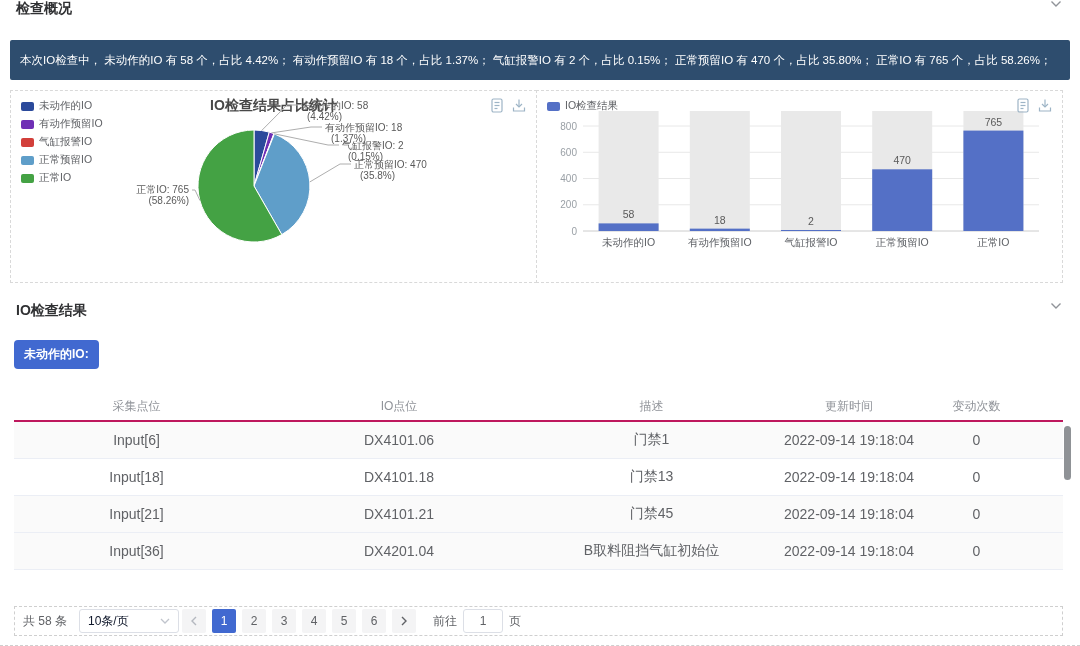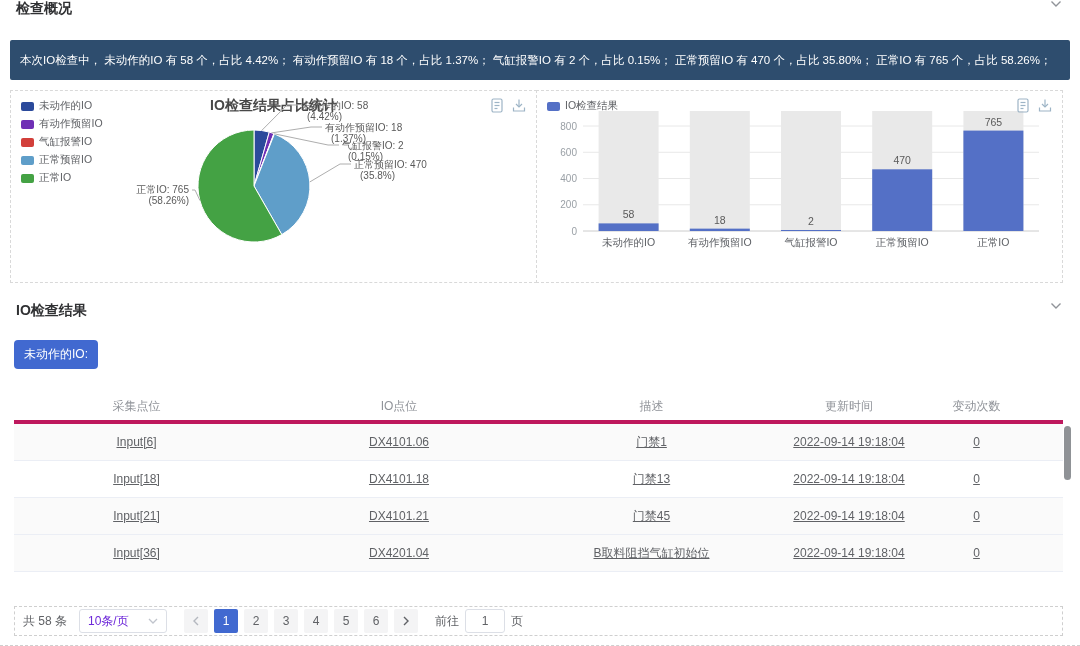--- a/index.html
+++ b/index.html
@@ -14,30 +14,30 @@
   .chart-title{position:absolute;top:6px;left:0;width:100%;text-align:center;font-size:14px;font-weight:700;color:#484848;}
   .legend{position:absolute;top:8px;left:10px;z-index:2;}
   .legend-vertical{display:flex;flex-direction:column;gap:4px;}
   .legend-horizontal{display:flex;align-items:center;gap:5px;}
   .legend-item{display:flex;align-items:center;gap:5px;cursor:pointer;}
   .legend-swatch{width:13px;height:9px;border-radius:2px;display:inline-block;}
   .legend-label{font-size:10.5px;color:#606266;}
   .panel-icons{position:absolute;top:7px;right:10px;display:flex;gap:8px;z-index:2;}
   .panel-icon{cursor:pointer;}
   .chart-svg{position:absolute;left:0;top:0;}
-  .filter-badge{position:absolute;left:14px;top:340px;border:none;color:#fff;font-size:12px;font-weight:400;padding:6px 10px;border-radius:4px;cursor:pointer;font-family:inherit;}
+  .filter-badge{position:absolute;left:14px;top:340px;border:none;color:#fff;font-size:12px;font-weight:700;padding:6px 10px;border-radius:4px;cursor:pointer;font-family:inherit;}
   .results-table{position:absolute;left:14px;top:392px;width:1049px;border-collapse:collapse;table-layout:fixed;}
-  .results-table th{font-size:12px;font-weight:400;color:#909399;height:28px;text-align:center;padding:0;border-bottom:4px solid #be185d;}
-  .results-table td{font-size:12px;color:#606266;height:36px;text-align:center;padding:0;border-bottom:1px solid #ebeef5;overflow:hidden;white-space:nowrap;text-decoration:underline;}
+  .results-table th{font-size:12px;font-weight:400;color:#909399;height:28px;text-align:center;padding:0;border-bottom:2px solid #be185d;}
+  .results-table td{font-size:14px;color:#606266;height:36px;text-align:center;padding:0;border-bottom:1px solid #ebeef5;overflow:hidden;white-space:nowrap;}
   tr.striped td{background:#fafafa;}
   .v-scrollbar{position:absolute;right:9px;top:426px;width:7px;height:175px;}
   .v-thumb{width:7px;height:54px;border-radius:4px;background:#8f9296;cursor:pointer;}
   .pagination{position:absolute;left:14px;top:606px;width:1049px;height:30px;border:1px dashed #cfcfcf;box-sizing:border-box;display:flex;align-items:center;padding:0 8px;font-size:12px;color:#606266;background:#fff;}
   .pg-total{margin-right:12px;}
-  .page-size-select{width:88px;height:24px;border:1px solid #dcdfe6;border-radius:3px;display:flex;align-items:center;justify-content:space-between;padding:0 8px;box-sizing:border-box;cursor:pointer;color:#6d28d9;margin-right:14px;background:#fff;}
+  .page-size-select{width:100px;height:24px;border:1px solid #dcdfe6;border-radius:3px;display:flex;align-items:center;justify-content:space-between;padding:0 8px;box-sizing:border-box;cursor:pointer;color:#0f172a;background:#fff;}
   .pages{display:flex;align-items:center;}
   .pager-btn{min-width:24px;height:24px;background:#f4f4f5;border:none;border-radius:2px;margin:0 3px;font-size:12px;color:#606266;cursor:pointer;display:inline-flex;align-items:center;justify-content:center;font-family:inherit;padding:0;}
   .pager-btn.active{color:#fff;}
   .pg-goto{margin-left:14px;margin-right:6px;}
   .goto-input{width:40px;height:24px;border:1px solid #dcdfe6;border-radius:3px;text-align:center;font-size:12px;color:#606266;box-sizing:border-box;font-family:inherit;}
   .pg-unit{margin-left:6px;}
 </style>
 </head>
 <body>
 

